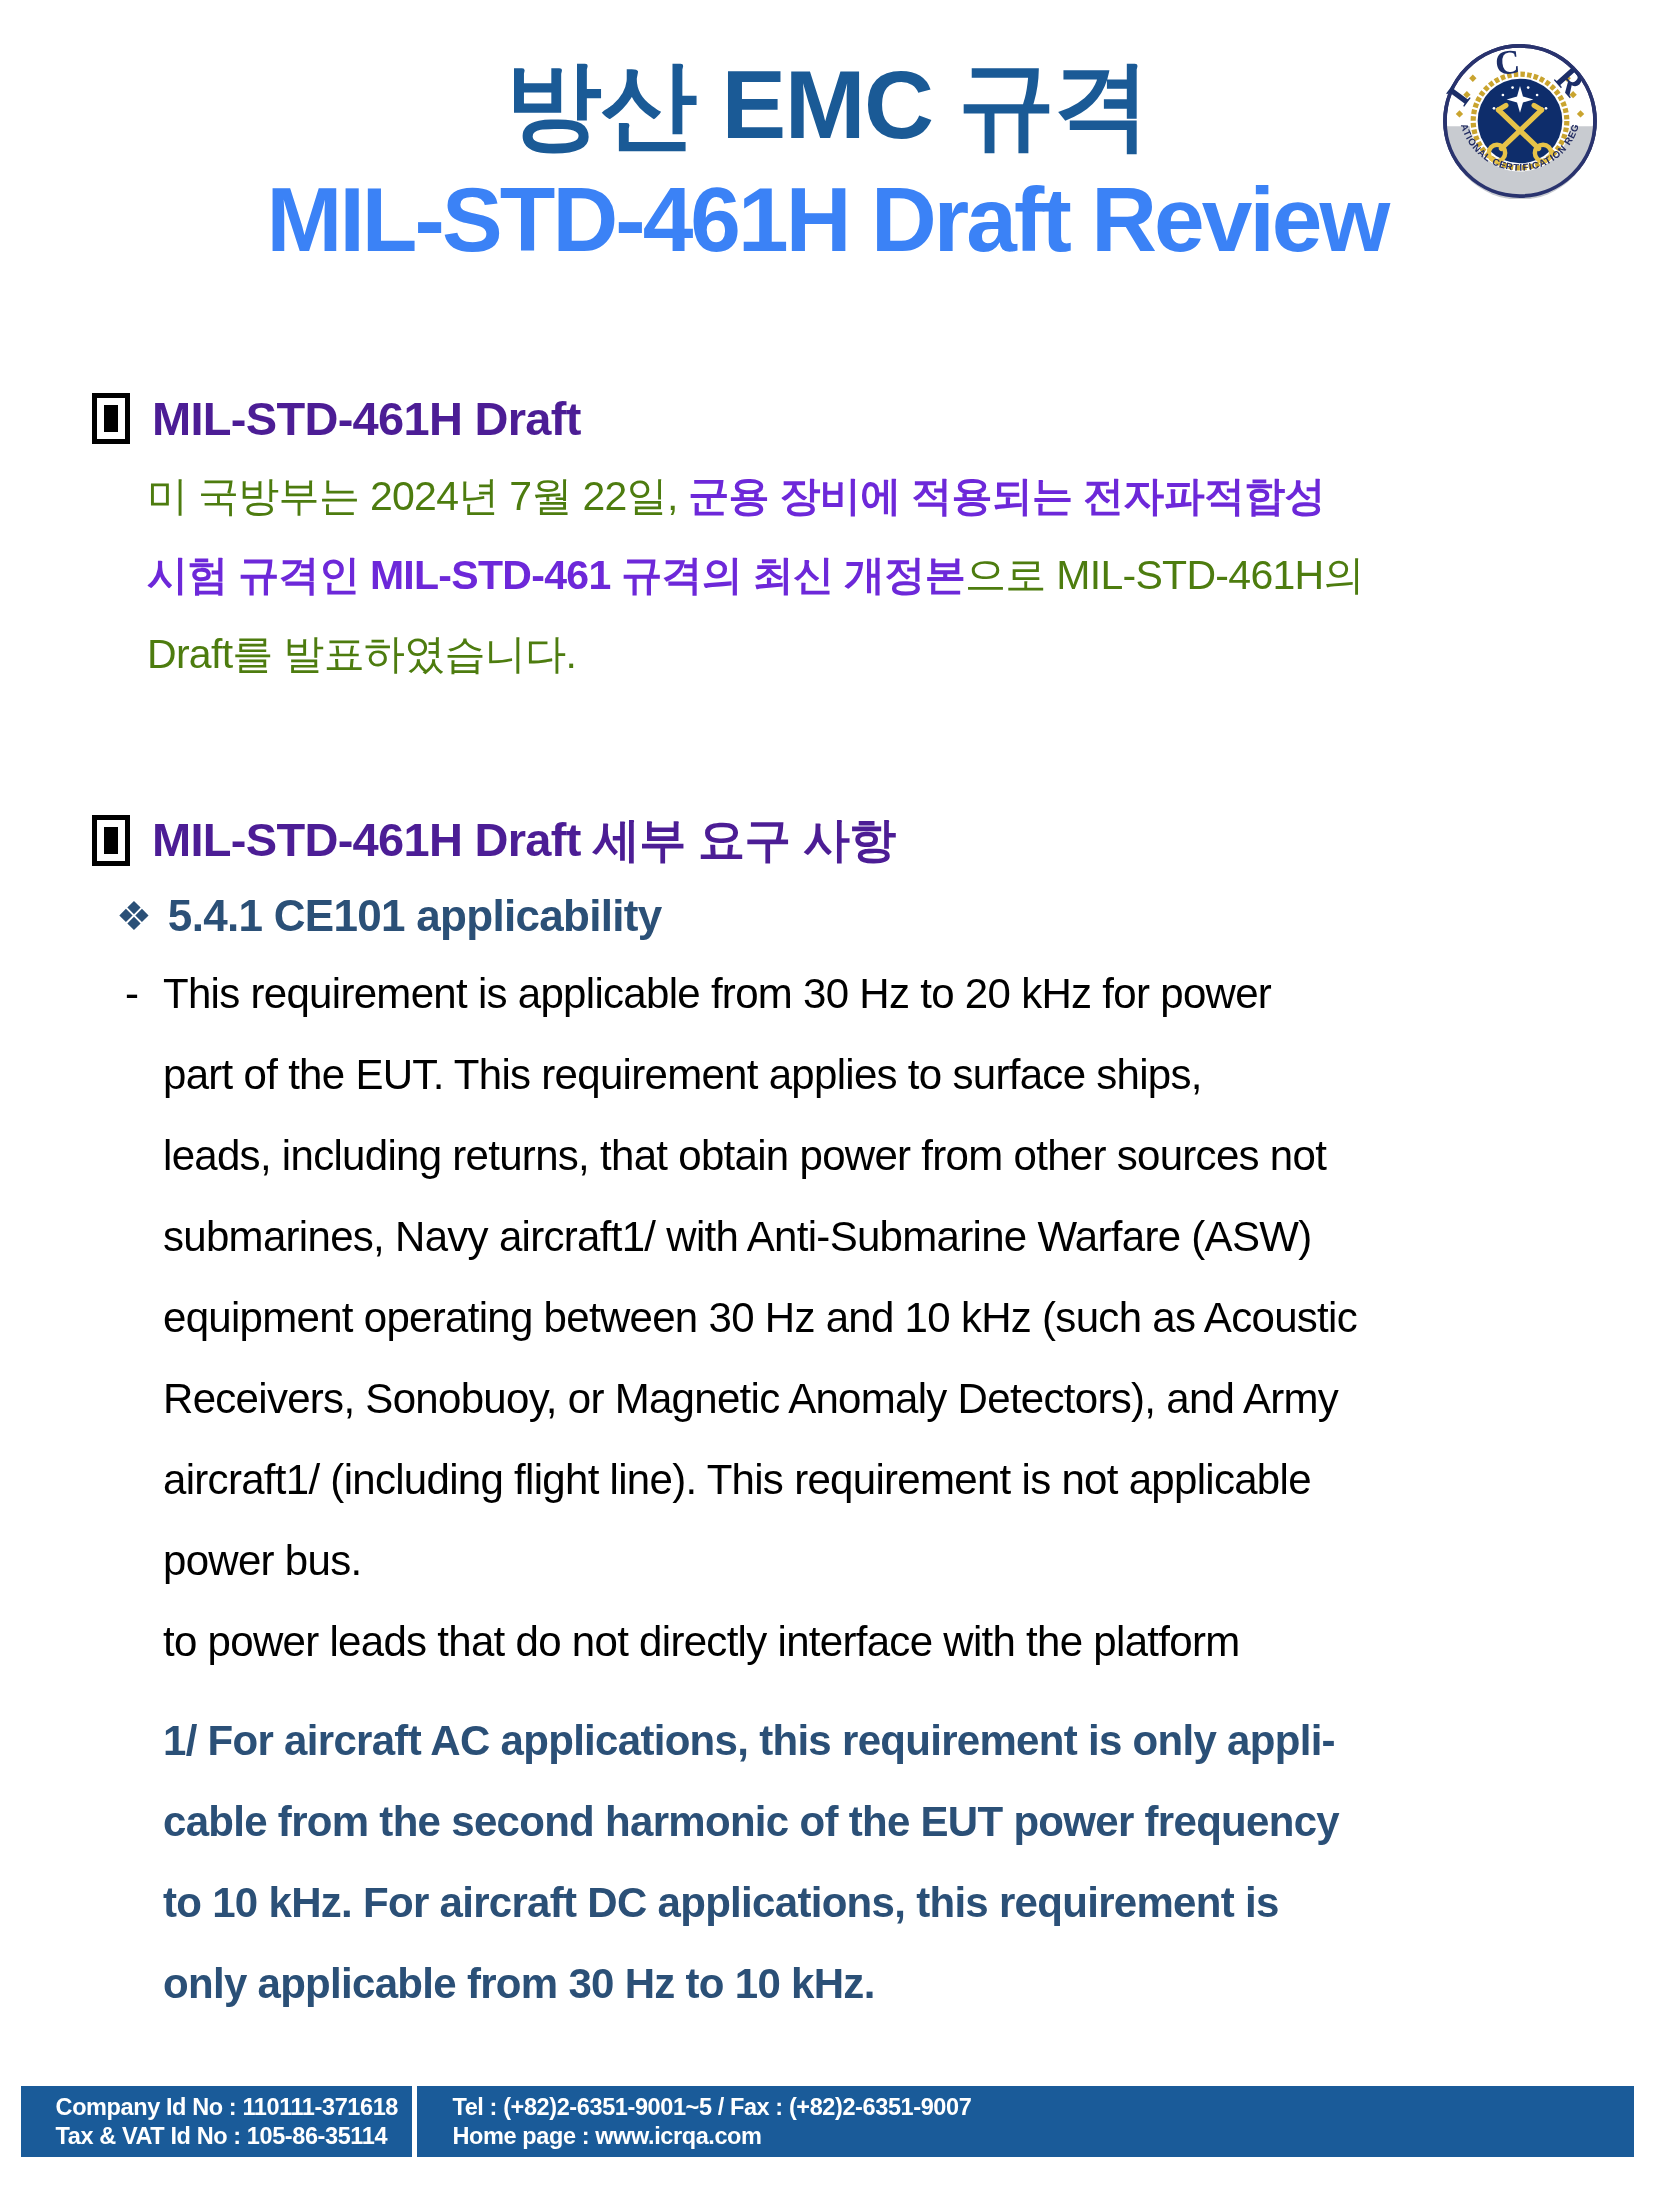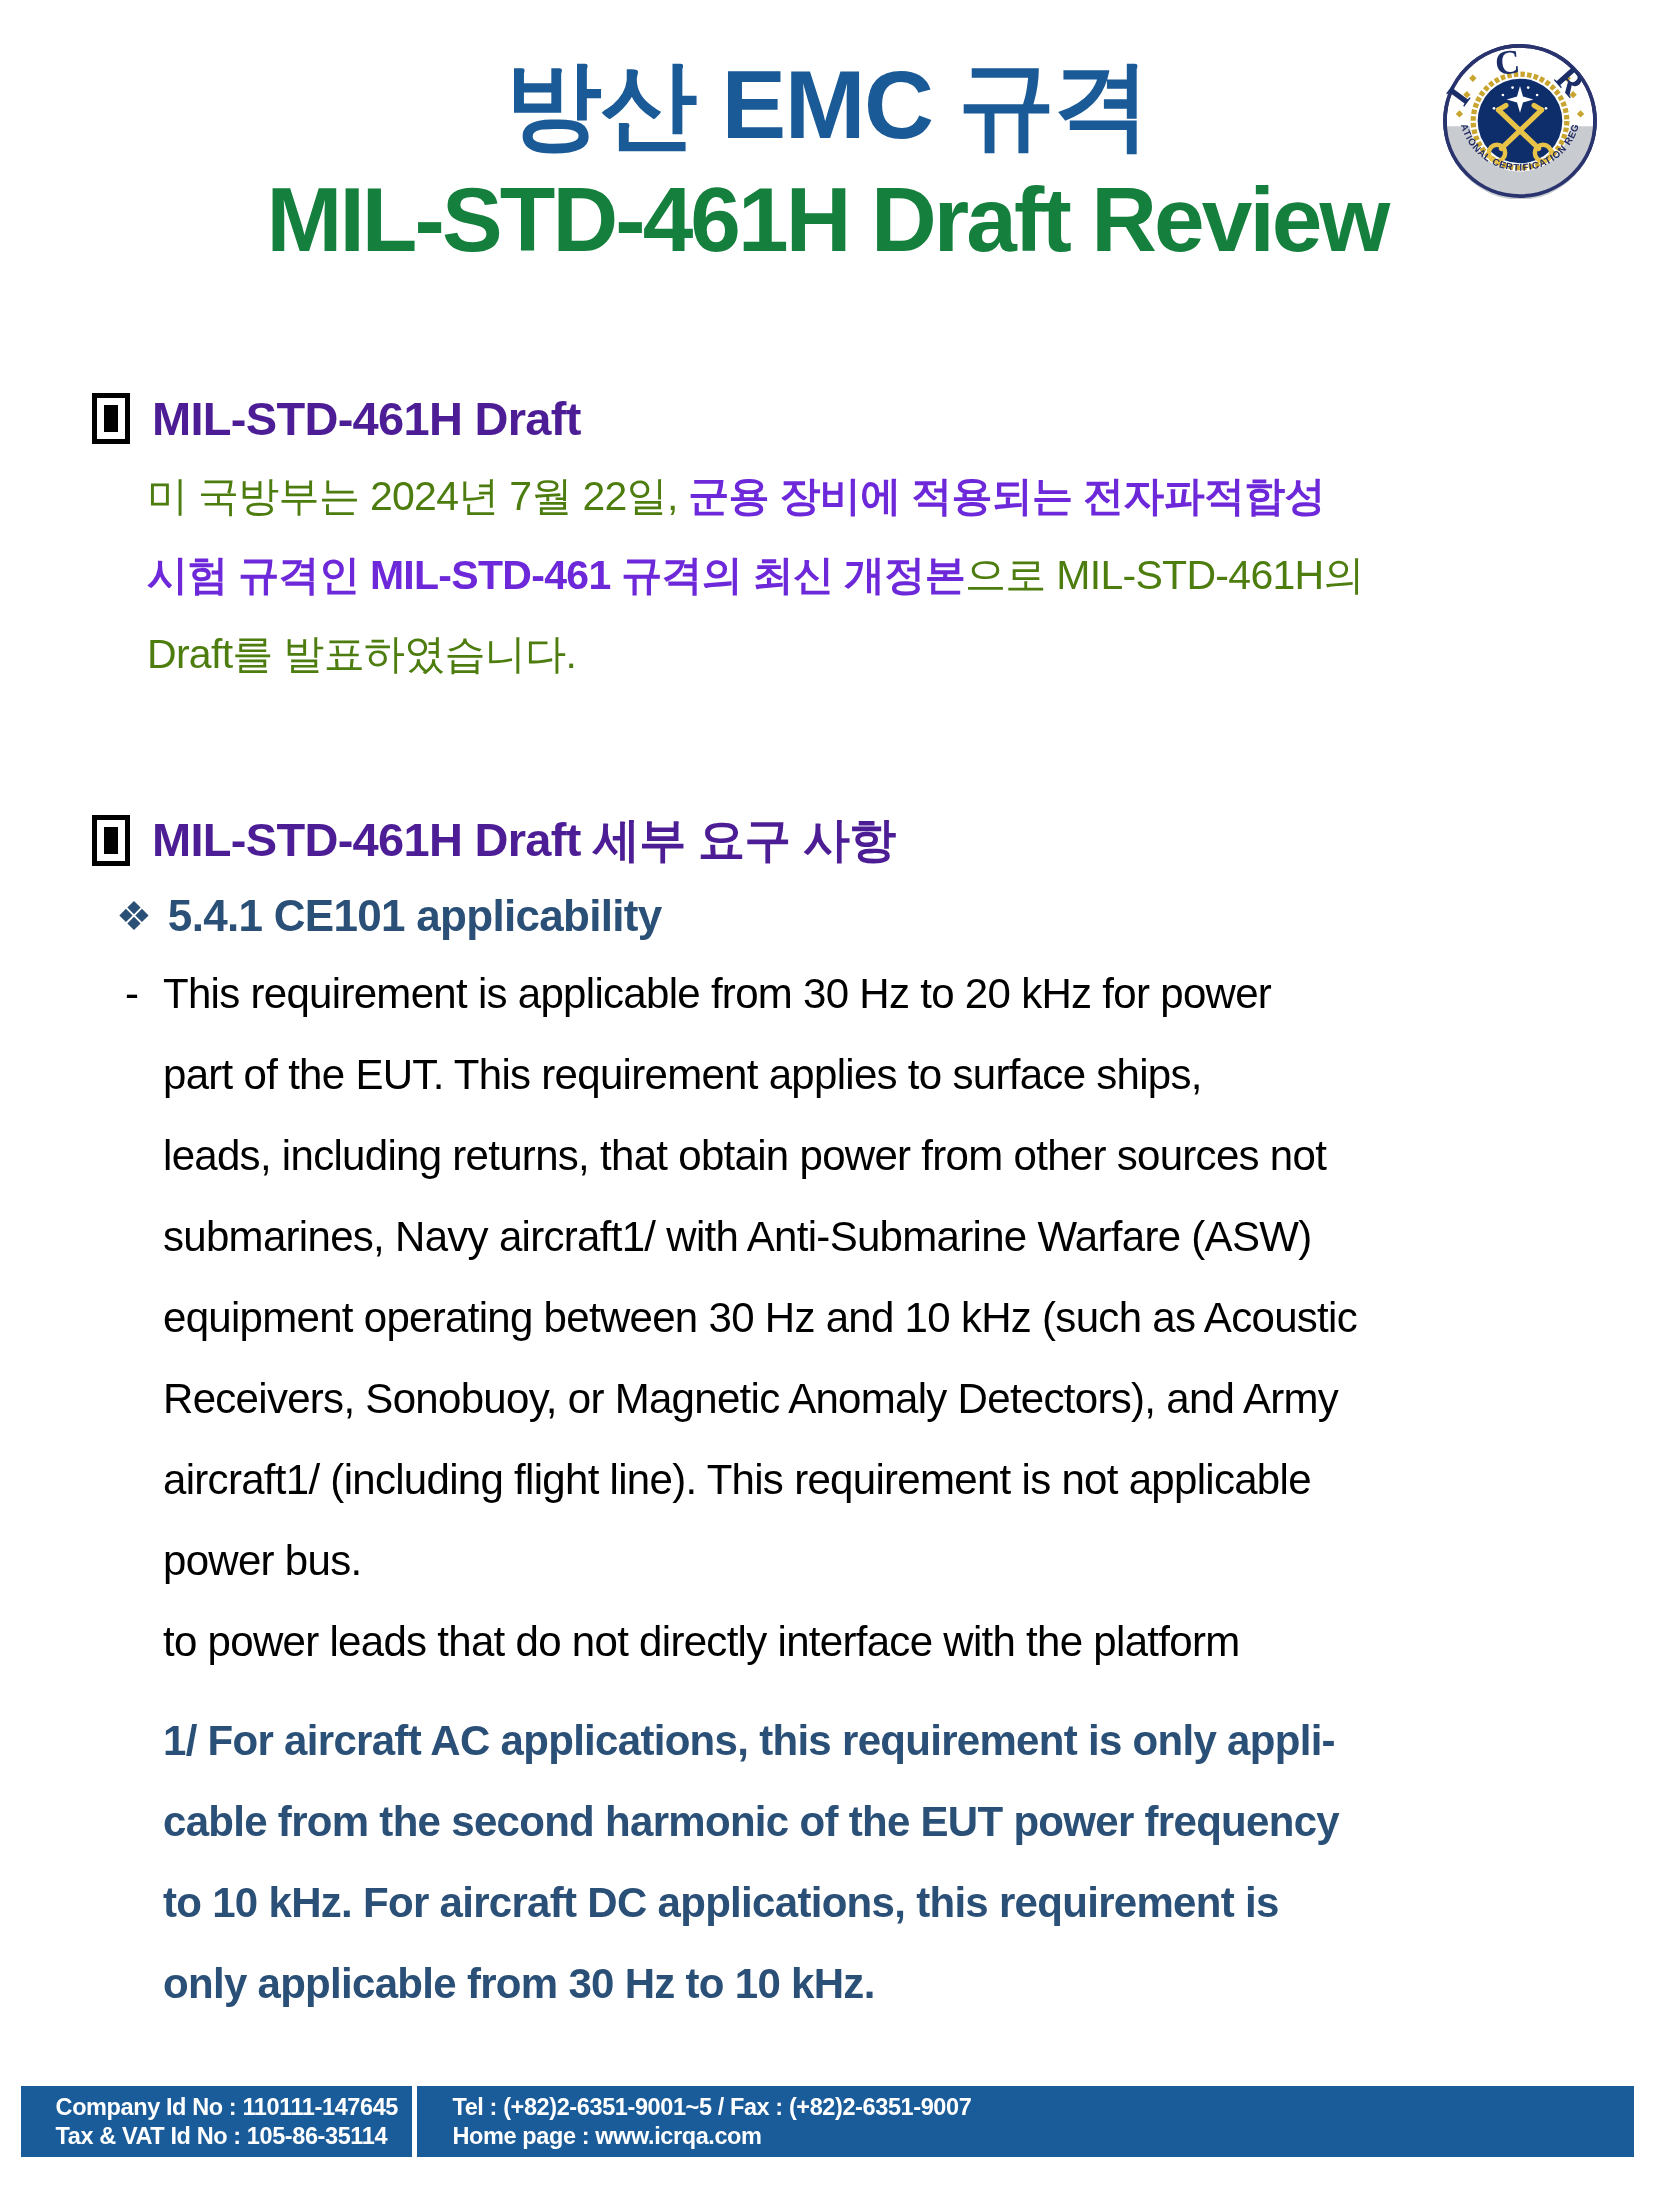--- a/index.html
+++ b/index.html
@@ -9,21 +9,21 @@
     font-family:"Liberation Sans", sans-serif;
   }
 
   
   .title-wrap { position:absolute; top:44px; left:0; width:1654px; text-align:center; }
   .title-ko {
     font-size:97px; font-weight:bold; color:#1A5A96;
     letter-spacing:-1.5px; line-height:1.25;
   }
   .title-en {
-    font-size:91px; font-weight:bold; color:#15803d;
+    font-size:91px; font-weight:bold; color:#3b82f6;
     letter-spacing:-2.9px; line-height:1.1; margin-top:4.4px;
   }
 
   
   .logo { position:absolute; top:43px; left:1442px; width:156px; height:156px; }
 
   
   .sec-heading { position:absolute; display:flex; align-items:center; gap:22px; }
   .sec-heading.s1 { top:391px; left:92px; }
   .sec-heading.s2 { top:809px; left:92px; }
@@ -182,21 +182,21 @@
 
   <div class="footnote">
     <div class="line">1/ For aircraft AC applications, this requirement is only appli-</div>
     <div class="line">cable from the second harmonic of the EUT power frequency</div>
     <div class="line">to 10 kHz. For aircraft DC applications, this requirement is</div>
     <div class="line">only applicable from 30 Hz to 10 kHz.</div>
   </div>
 
   <div class="footer">
     <div class="cell c2">
-      <div>Company Id No : 110111-147645</div>
+      <div>Company Id No : 110111-371618</div>
       <div>Tax &amp; VAT Id No : 105-86-35114</div>
     </div>
     <div class="cell c3">
       <div>Tel : (+82)2-6351-9001~5 / Fax : (+82)2-6351-9007</div>
       <div>Home page : www.icrqa.com</div>
     </div>
   </div>
 
 </div>
 

